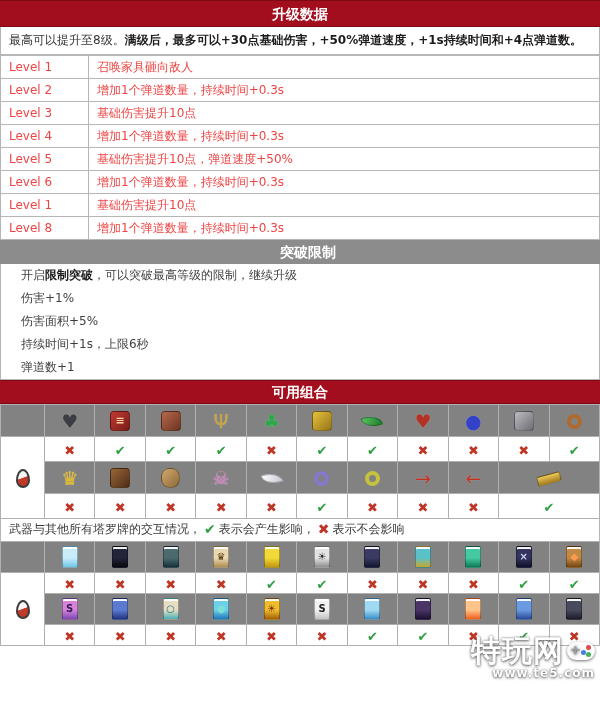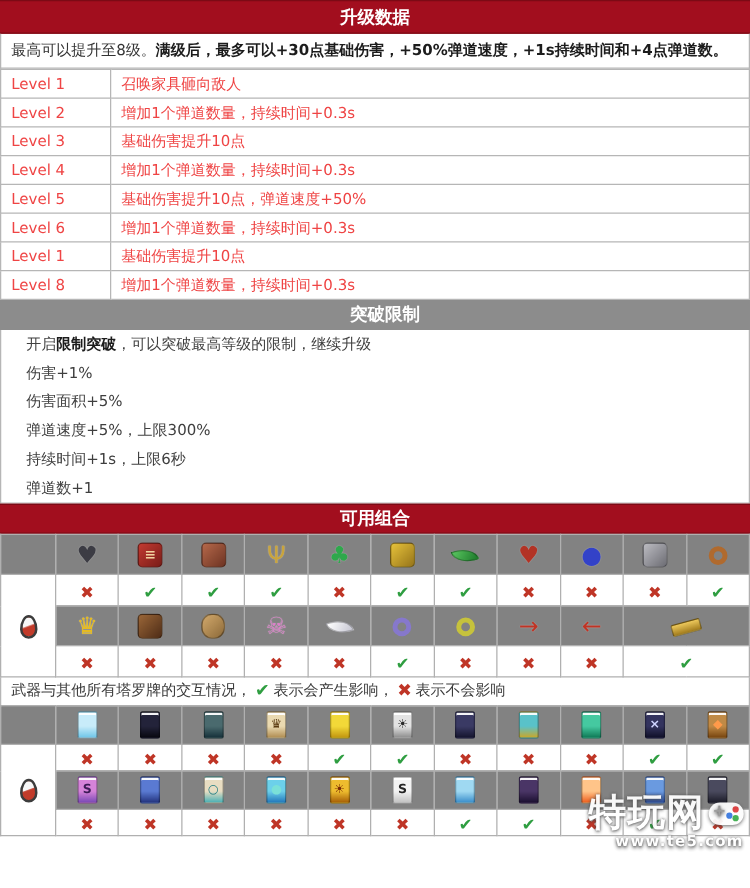--- a/index.html
+++ b/index.html
@@ -139,21 +139,20 @@
 
   <div class="hdr-gray">
     <span>突破限制</span>
   </div>
   <div class="btbox">
     <div class="btline">
       <span>开启</span><span class="bold">限制突破</span><span>，可以突破最高等级的限制，继续升级</span>
     </div>
     <div class="btline">伤害+1%</div>
     <div class="btline">伤害面积+5%</div>
-    <div class="btline">弹道速度+5%，上限300%</div>
     <div class="btline">持续时间+1s，上限6秒</div>
     <div class="btline">弹道数+1</div>
   </div>
 
   <div class="hdr-red hdr-red2">
     <span>可用组合</span>
   </div>
 
 
   <table class="itable">

